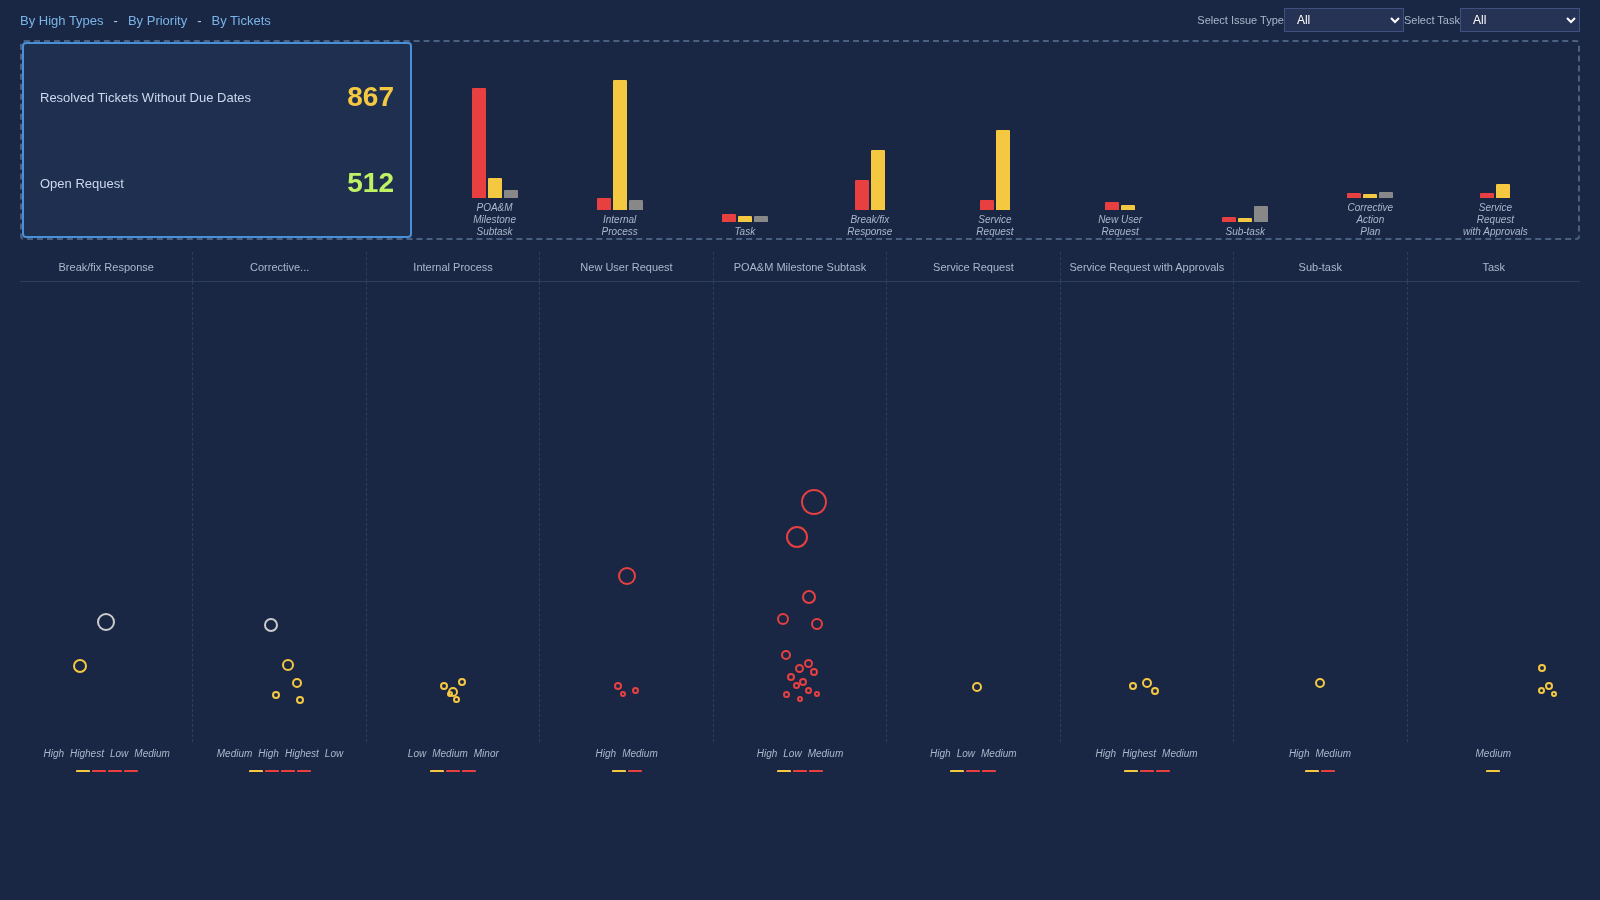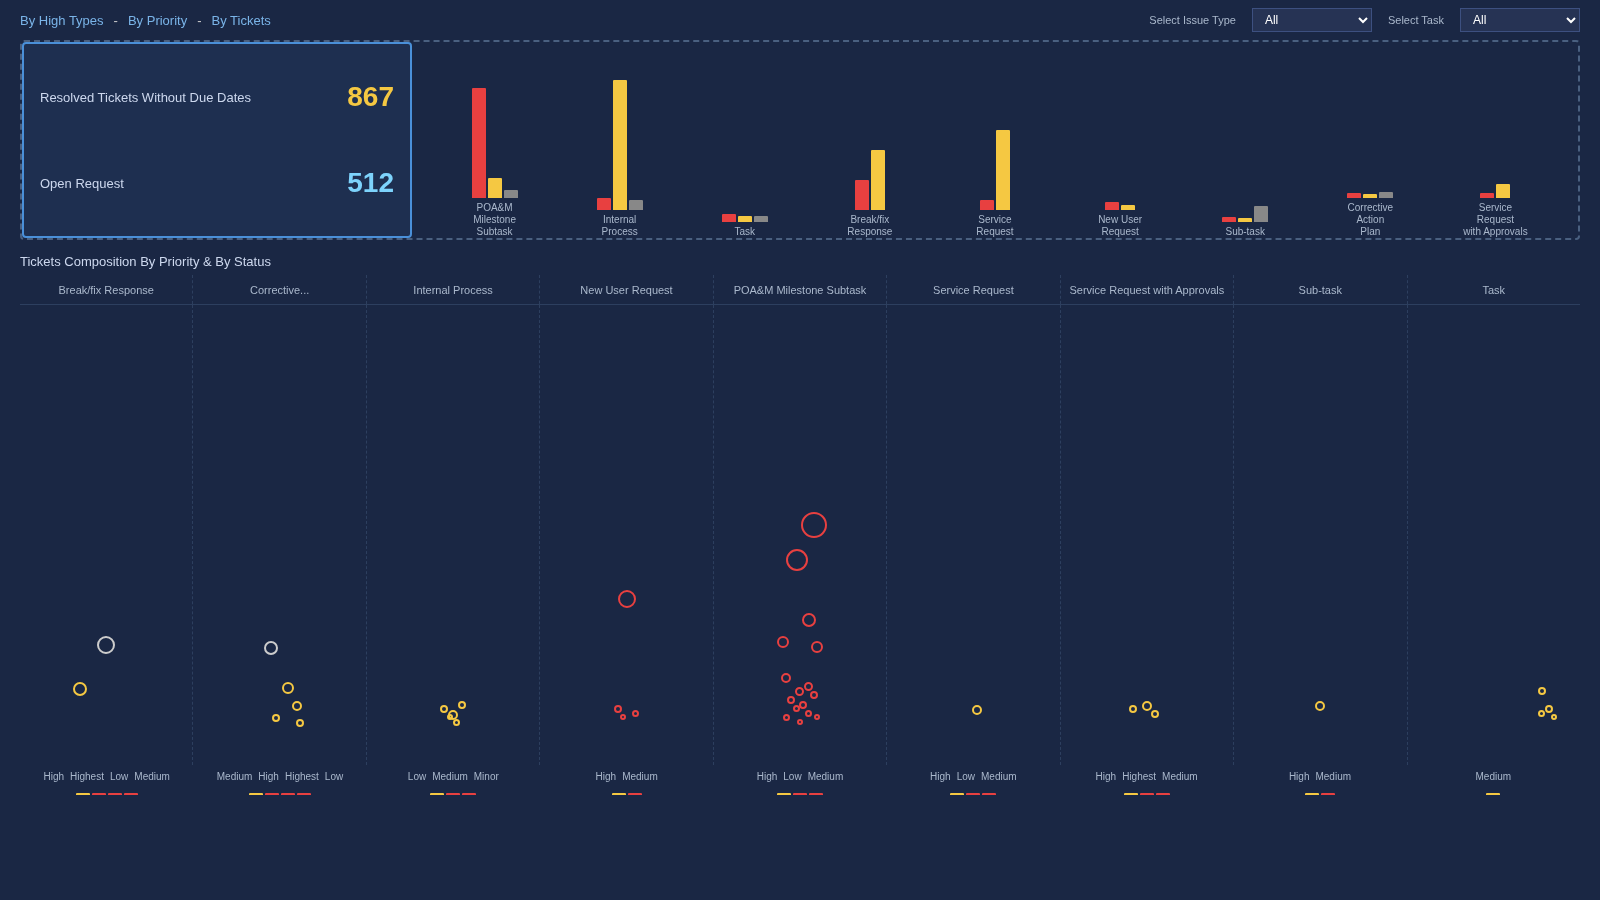--- a/index.html
+++ b/index.html
@@ -26,21 +26,21 @@
     .top-bar a {
       color: #7ab4e8;
       font-size: 13px;
       text-decoration: none;
       cursor: pointer;
     }
     .top-bar .dot { color: #ccc; }
     .filter-selects {
       display: flex;
       align-items: center;
-      gap: 16px;
+      gap: 0;
       margin-left: auto;
     }
     .filter-select {
       background: #263354;
       color: #fff;
       border: 1px solid #3d5080;
       padding: 3px 8px;
       font-size: 12px;
       min-width: 120px;
     }
@@ -77,29 +77,30 @@
     }
     .summary-card-label {
       color: #cdd8ee;
       font-size: 13px;
     }
     .summary-card-value {
       font-size: 28px;
       font-weight: bold;
     }
     .value-yellow { color: #f5c842; }
-    .value-red { color: #7dd3fc; }
+    .value-red { color: #bef264; }
     
     .bar-chart-area {
       flex: 1;
       display: flex;
       align-items: flex-end;
       padding: 10px 20px 0 20px;
       gap: 0;
       overflow: hidden;
+      font-style: italic;
     }
     .bar-group {
       display: flex;
       flex-direction: column;
       align-items: center;
       flex: 1;
       height: 100%;
       justify-content: flex-end;
     }
     .bar-group-bars {
@@ -176,20 +177,21 @@
     .x-axis-labels {
       display: flex;
       height: 22px;
     }
     .x-axis-group {
       flex: 1;
       display: flex;
       align-items: center;
       justify-content: center;
       gap: 6px;
+      font-style: italic;
     }
     .x-axis-label {
       font-size: 10px;
       color: #aab8cc;
       white-space: nowrap;
     }
     .bottom-bar-row {
       display: flex;
       height: 14px;
       margin-top: 2px;
@@ -308,21 +310,20 @@
           <div class="bar-group-bars">
             <div class="bar bar-red" style="height: 5px;"></div>
             <div class="bar bar-yellow" style="height: 14px;"></div>
           </div>
           <div class="bar-label">Service Request<br>with Approvals</div>
         </div>
       </div>
   </div>
 
   <div>
-    <div class="section-title">Tickets Composition By Priority &amp; By Status</div>
     <div class="scatter-container">
 
       <div class="scatter-header" id="scatter-header">
           <div class="scatter-col-header">Break/fix Response</div>
           <div class="scatter-col-header">Corrective...</div>
           <div class="scatter-col-header">Internal Process</div>
           <div class="scatter-col-header">New User Request</div>
           <div class="scatter-col-header">POA&amp;M Milestone Subtask</div>
           <div class="scatter-col-header">Service Request</div>
           <div class="scatter-col-header">Service Request with Approvals</div>

